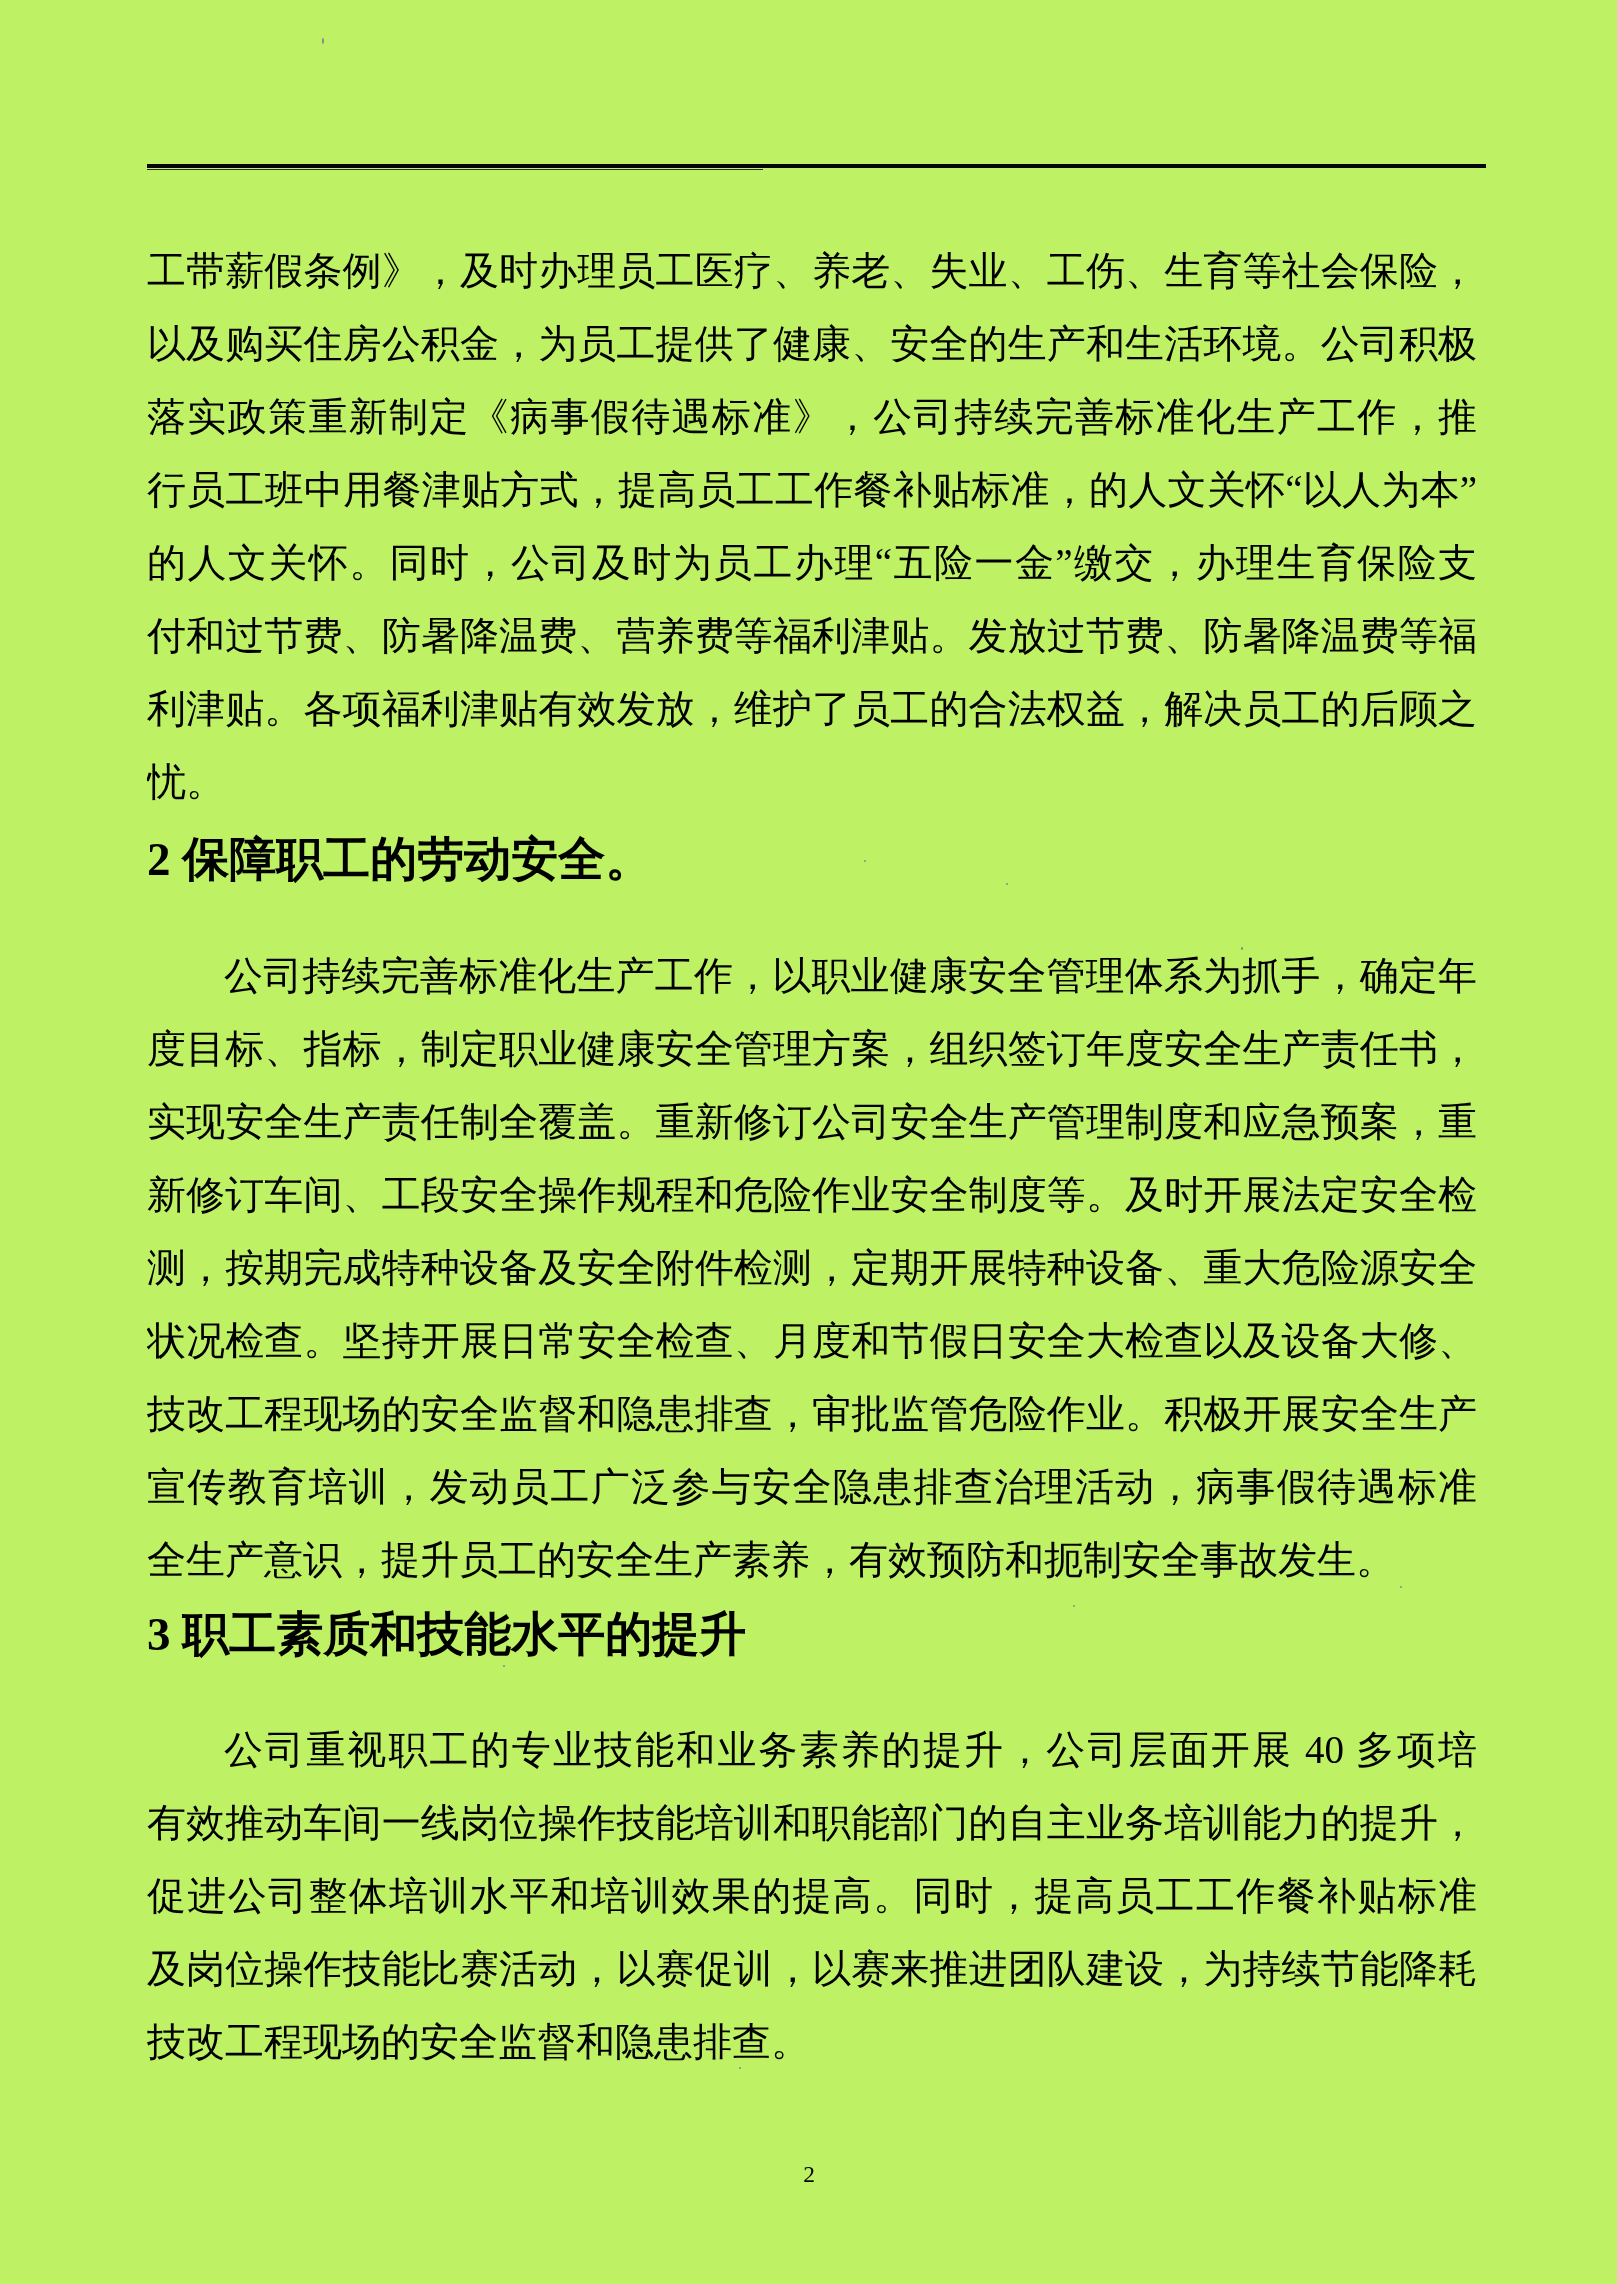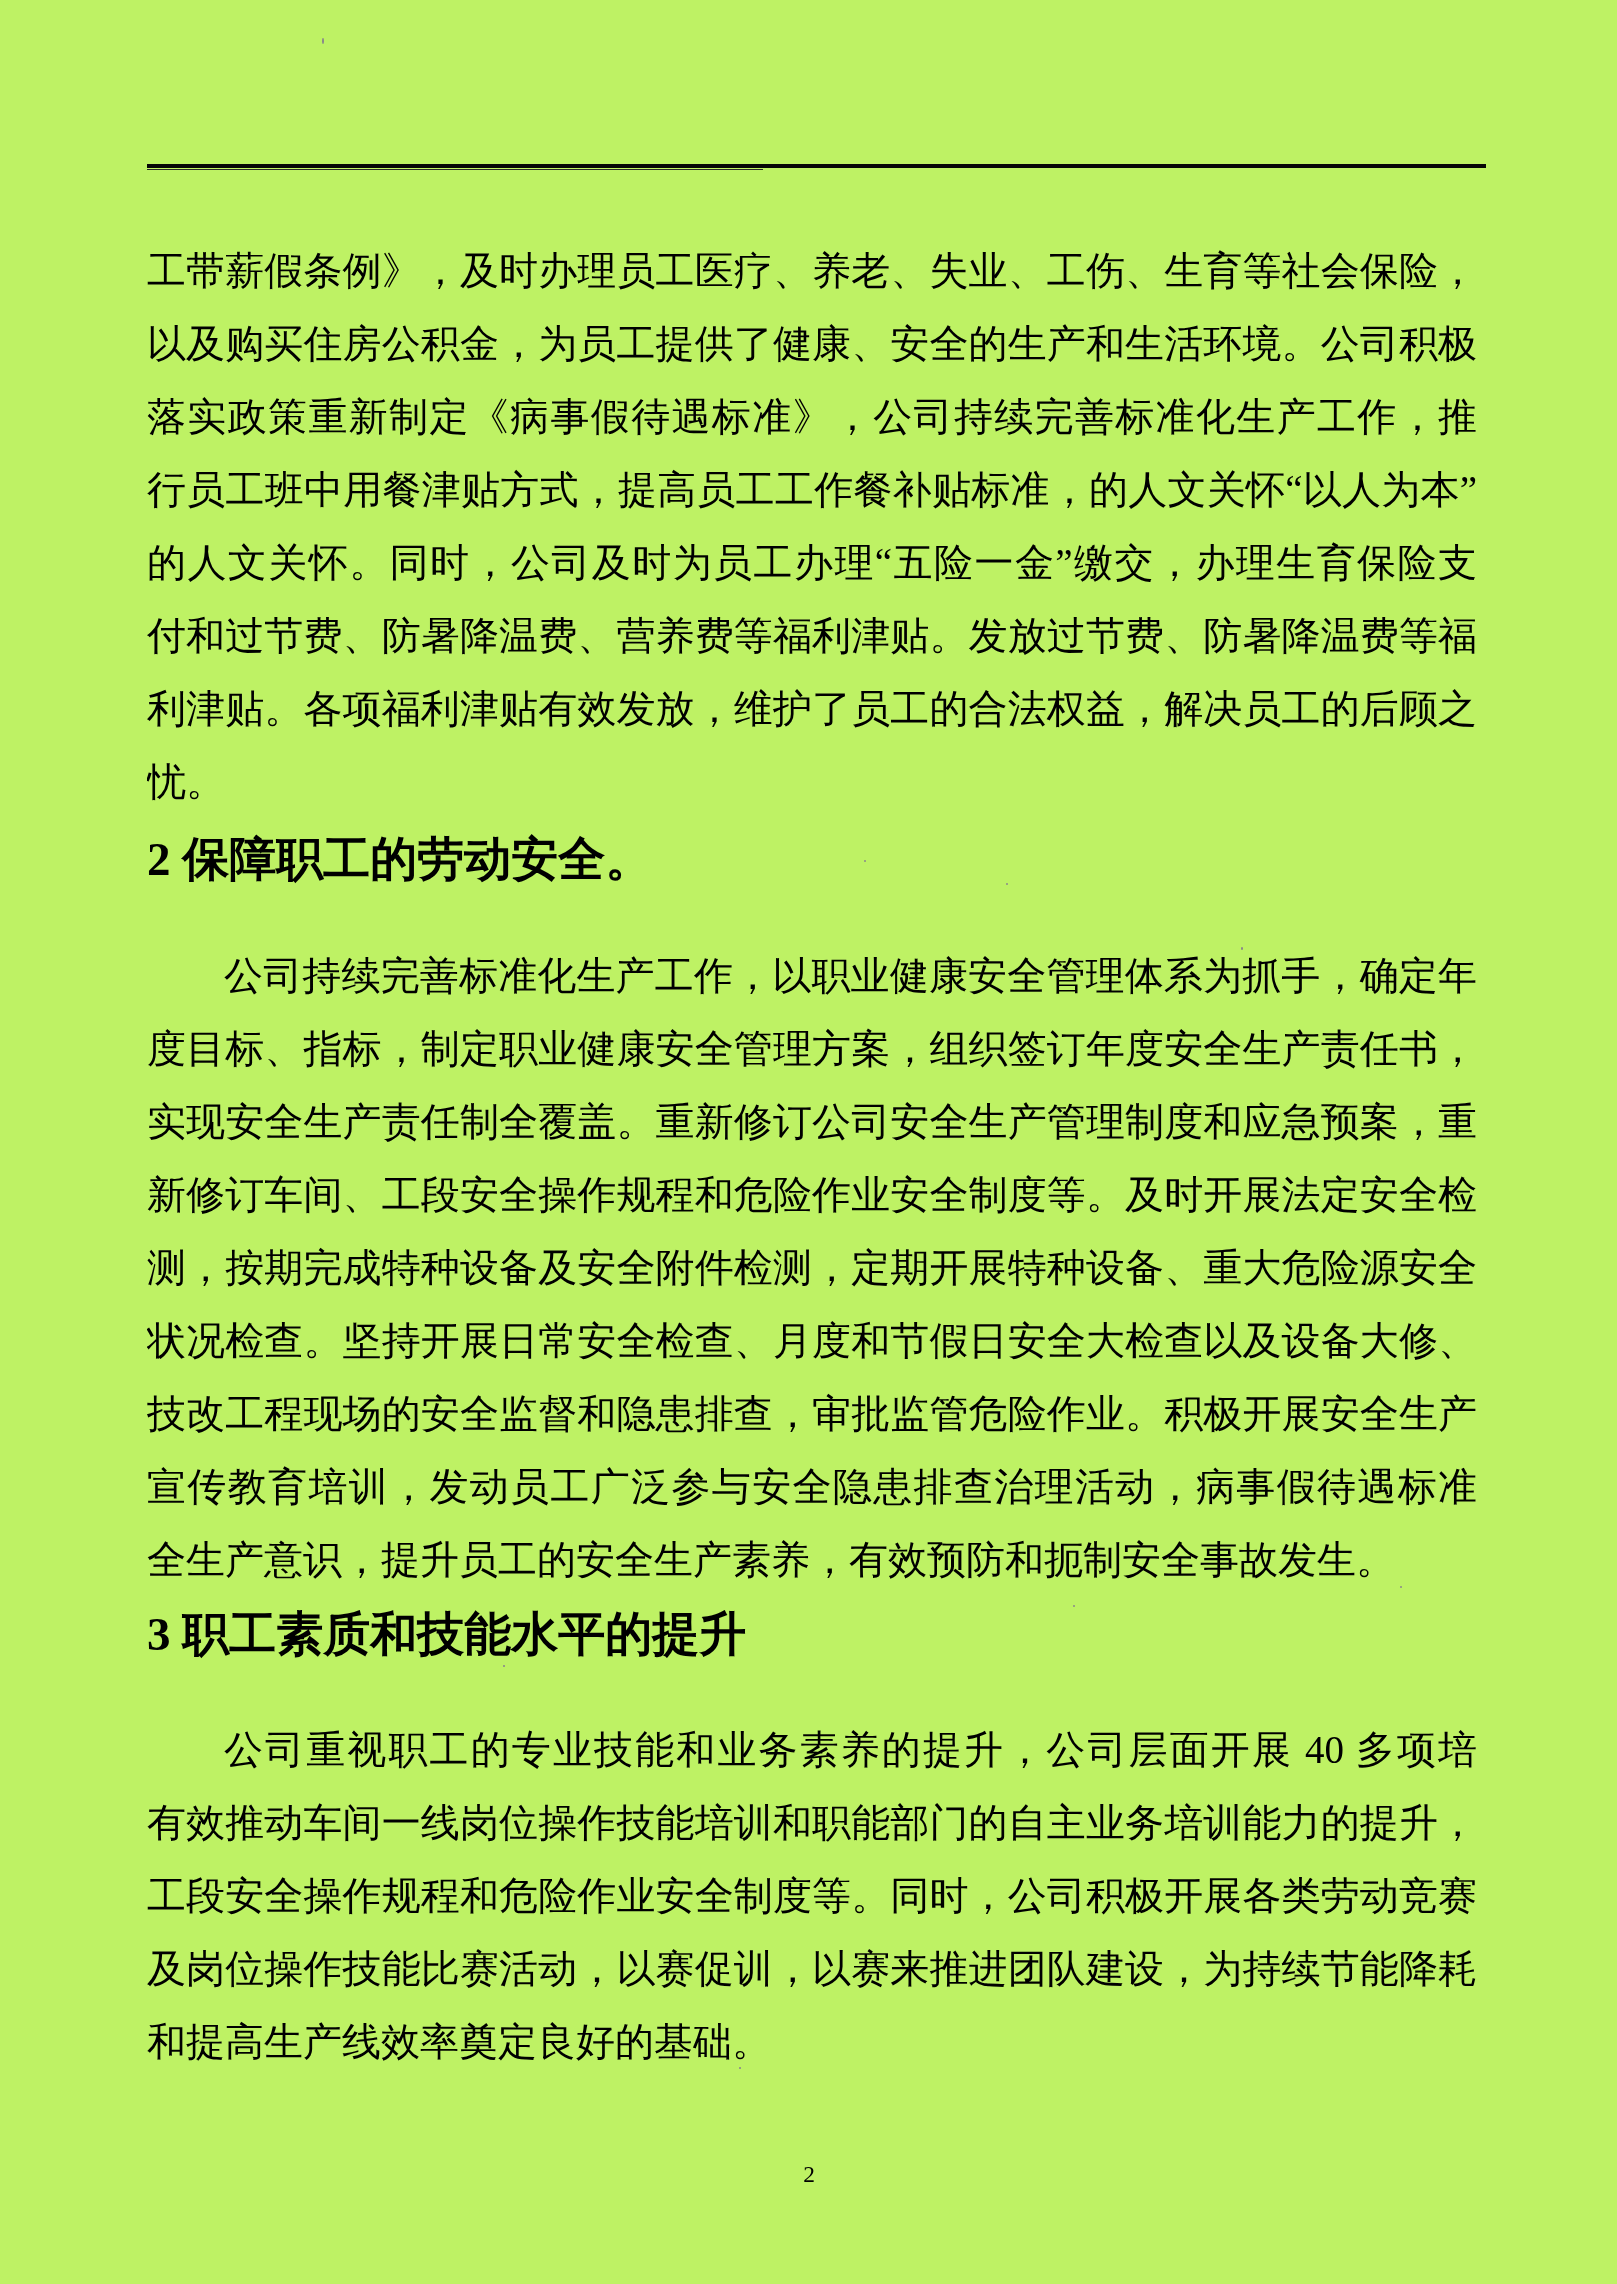--- a/index.html
+++ b/index.html
@@ -104,23 +104,23 @@
     <div class="ln j">技改工程现场的安全监督和隐患排查，审批监管危险作业。积极开展安全生产</div>
     <div class="ln j">宣传教育培训，发动员工广泛参与安全隐患排查治理活动，病事假待遇标准</div>
     <div class="ln">全生产意识，提升员工的安全生产素养，有效预防和扼制安全事故发生。</div>
   </div>
 
   <div class="heading" id="heading3">3 职工素质和技能水平的提升</div>
 
   <div class="block" id="para3">
     <div class="ln j ind">公司重视职工的专业技能和业务素养的提升，公司层面开展 40 多项培训，</div>
     <div class="ln j">有效推动车间一线岗位操作技能培训和职能部门的自主业务培训能力的提升，</div>
-    <div class="ln j">工段安全操作规程和危险作业安全制度等。同时，公司积极开展各类劳动竞赛</div>
+    <div class="ln j">促进公司整体培训水平和培训效果的提高。同时，提高员工工作餐补贴标准</div>
     <div class="ln j">及岗位操作技能比赛活动，以赛促训，以赛来推进团队建设，为持续节能降耗</div>
-    <div class="ln">和提高生产线效率奠定良好的基础。</div>
+    <div class="ln">技改工程现场的安全监督和隐患排查。</div>
   </div>
 
   <div class="page-number">2</div>
 
   <div class="speck" style="left:322px; top:38px; width:1.5px; height:5.6px;"></div>
   <div class="speck" style="left:864px; top:860px; width:2px; height:2px;"></div>
   <div class="speck" style="left:1006px; top:883px; width:2px; height:2px;"></div>
   <div class="speck" style="left:1241px; top:947px; width:2px; height:2.5px;"></div>
   <div class="speck" style="left:1303px; top:1280px; width:2px; height:2px;"></div>
   <div class="speck" style="left:1073px; top:1605px; width:2px; height:2px;"></div>

